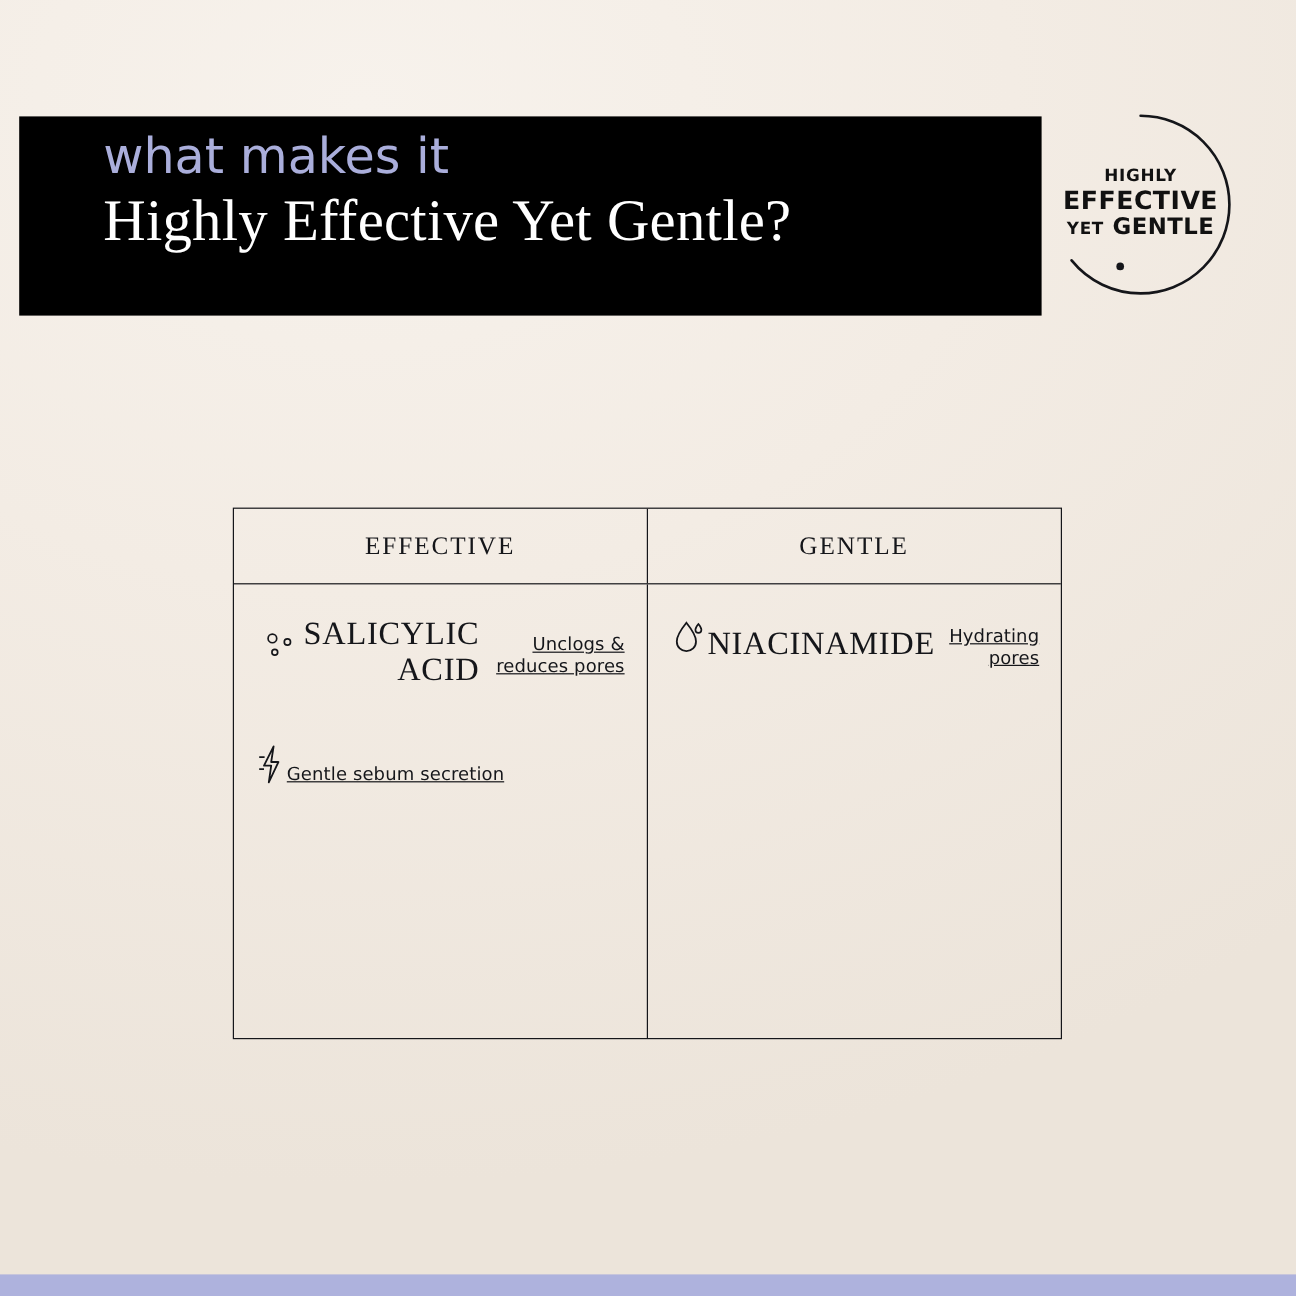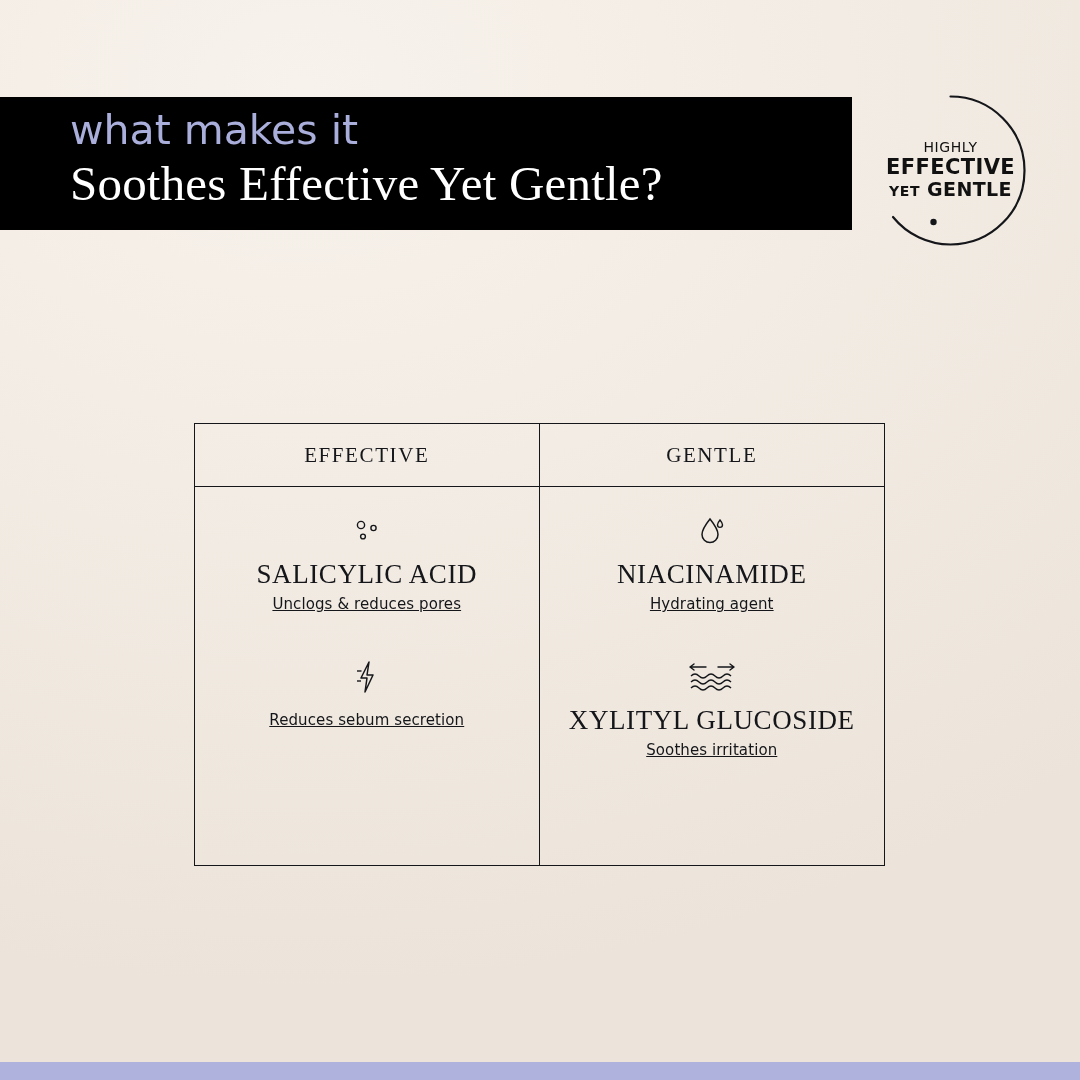--- a/index.html
+++ b/index.html
@@ -18,24 +18,24 @@
     width: 1080px;
     height: 1080px;
     background:
       radial-gradient(ellipse 1200px 900px at 28% 8%, #f7f2ec 0%, #f3ece4 45%, #ece4da 100%);
     overflow: hidden;
   }
 
   
   .header-bar {
     position: absolute;
-    left: 0;
+    left: 16px;
     top: 97px;
     width: 852px;
-    height: 133px;
+    height: 166px;
     background: #000000;
     box-sizing: border-box;
     padding: 12px 0 0 70px;
   }
   .header-kicker {
     font-family: "DejaVu Sans", sans-serif;
     font-size: 41px;
     font-weight: 400;
     letter-spacing: 0px;
     color: #aaaedb;
@@ -67,21 +67,21 @@
     display: flex;
     flex-direction: column;
     align-items: center;
     justify-content: center;
     text-align: center;
     color: #111111;
   }
   .badge-l1 {
     font-family: "DejaVu Sans", sans-serif;
     font-size: 14px;
-    font-weight: 400;
+    font-weight: 700;
     letter-spacing: 0.6px;
     line-height: 1.1;
   }
   .badge-l2 {
     font-family: "DejaVu Sans", sans-serif;
     font-size: 21px;
     font-weight: 700;
     letter-spacing: 0.4px;
     line-height: 1.15;
   }
@@ -135,23 +135,22 @@
     letter-spacing: 1.6px;
     color: #15161a;
   }
   .body-col {
     padding: 26px 18px 30px 18px;
     justify-content: flex-start;
     gap: 0;
   }
   .item {
     display: flex;
-    flex-direction: column;
-    align-items: center;
-    text-align: left;
+    align-items: center;
+    text-align: right;
     width: 100%;
   }
   .item + .item { margin-top: 46px; }
   .item-icon {
     height: 36px;
     display: flex;
     align-items: center;
     justify-content: center;
     margin-bottom: 10px;
   }
@@ -181,21 +180,21 @@
     background: #aeb2dd;
   }
 </style>
 </head>
 <body>
 
 <div class="canvas">
 
   <div class="header-bar">
     <div class="header-kicker">what makes it</div>
-    <div class="header-title">Soothes Effective Yet Gentle?</div>
+    <div class="header-title">Highly Effective Yet Gentle?</div>
   </div>
 
   <div class="badge">
     <svg width="155" height="155" viewBox="0 0 155 155">
       <path d="M 77.5 3.5 A 74 74 0 1 1 77.5 151.5 A 74 74 0 0 1 20 124" fill="none" stroke="#15161a" stroke-width="2.2" stroke-linecap="round"></path>
       <circle cx="60.5" cy="129" r="3.2" fill="#15161a"></circle>
     </svg>
     <div class="badge-text">
       <div class="badge-l1">HIGHLY</div>
       <div class="badge-l2">EFFECTIVE</div>
@@ -234,51 +233,38 @@
         </div>
 
         <div class="item">
           <div class="item-icon">
             <svg width="26" height="36" viewBox="0 0 26 36">
               <path d="M15 3 L7 19 L13 19 L11 33 L19 16 L13 16 Z" fill="none" stroke="#15161a" stroke-width="1.5" stroke-linejoin="round"></path>
               <line x1="3" y1="12" x2="7.5" y2="12" stroke="#15161a" stroke-width="1.4"></line>
               <line x1="3" y1="22" x2="7" y2="22" stroke="#15161a" stroke-width="1.4"></line>
             </svg>
           </div>
-          <div class="item-desc">Reduces sebum secretion</div>
+          <div class="item-desc">Gentle sebum secretion</div>
         </div>
 
       </div>
 
       <div class="col body-col">
 
         <div class="item">
           <div class="item-icon">
             <svg width="32" height="34" viewBox="0 0 32 34">
               <path d="M14 5 C14 5 6 15 6 20.5 C6 25.2 9.7 28.6 14 28.6 C18.3 28.6 22 25.2 22 20.5 C22 15 14 5 14 5 Z" fill="none" stroke="#15161a" stroke-width="1.5"></path>
               <path d="M24 6 C24 6 21.5 9 21.5 10.8 C21.5 12.3 22.6 13.4 24 13.4 C25.4 13.4 26.5 12.3 26.5 10.8 C26.5 9 24 6 24 6 Z" fill="none" stroke="#15161a" stroke-width="1.4"></path>
             </svg>
           </div>
           <div class="item-name">NIACINAMIDE</div>
-          <div class="item-desc">Hydrating agent</div>
+          <div class="item-desc">Hydrating pores</div>
         </div>
 
-        <div class="item">
-          <div class="item-icon">
-            <svg width="56" height="34" viewBox="0 0 56 34">
-              <path d="M6 7 L22 7 M6 7 L10 4 M6 7 L10 10" fill="none" stroke="#15161a" stroke-width="1.4" stroke-linecap="round" stroke-linejoin="round"></path>
-              <path d="M50 7 L34 7 M50 7 L46 4 M50 7 L46 10" fill="none" stroke="#15161a" stroke-width="1.4" stroke-linecap="round" stroke-linejoin="round"></path>
-              <path d="M7 16 q4 -4 8 0 t8 0 t8 0 t8 0 t8 0" fill="none" stroke="#15161a" stroke-width="1.4"></path>
-              <path d="M7 22 q4 -4 8 0 t8 0 t8 0 t8 0 t8 0" fill="none" stroke="#15161a" stroke-width="1.4"></path>
-              <path d="M7 28 q4 -4 8 0 t8 0 t8 0 t8 0 t8 0" fill="none" stroke="#15161a" stroke-width="1.4"></path>
-            </svg>
-          </div>
-          <div class="item-name">XYLITYL GLUCOSIDE</div>
-          <div class="item-desc">Soothes irritation</div>
-        </div>
 
       </div>
 
     </div>
   </div>
 
   <div class="bottom-strip"></div>
 
 </div>
 

